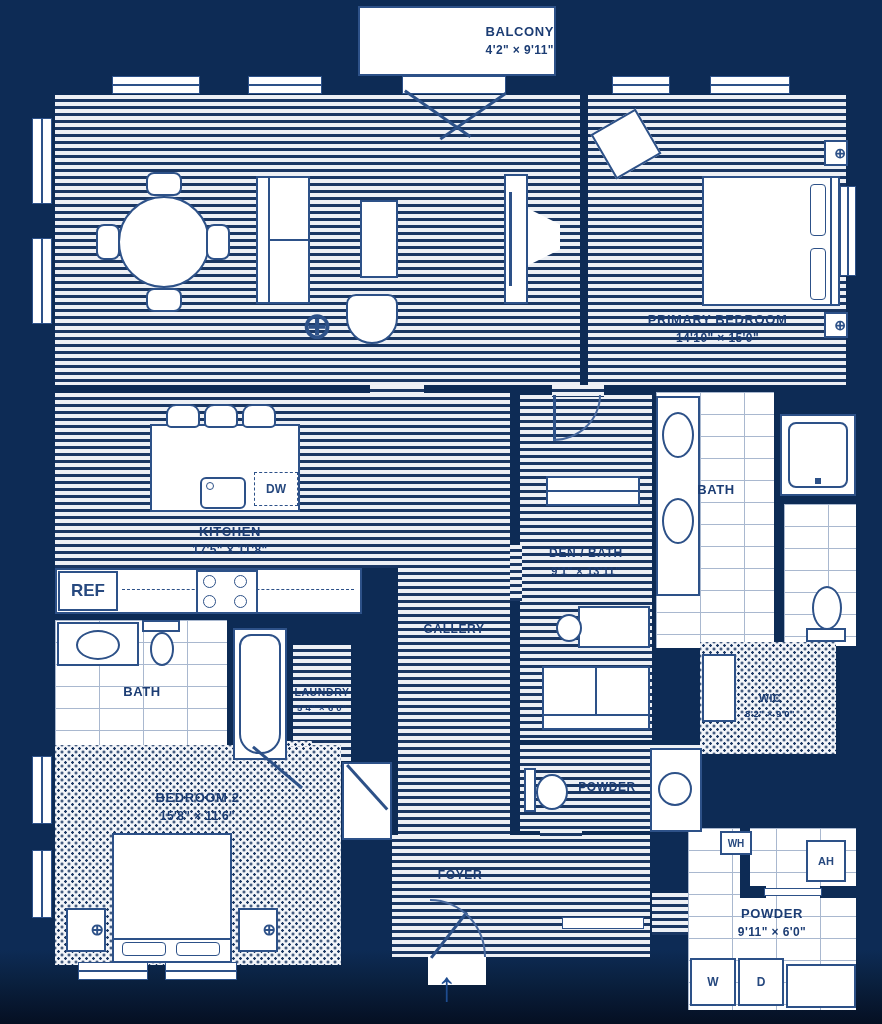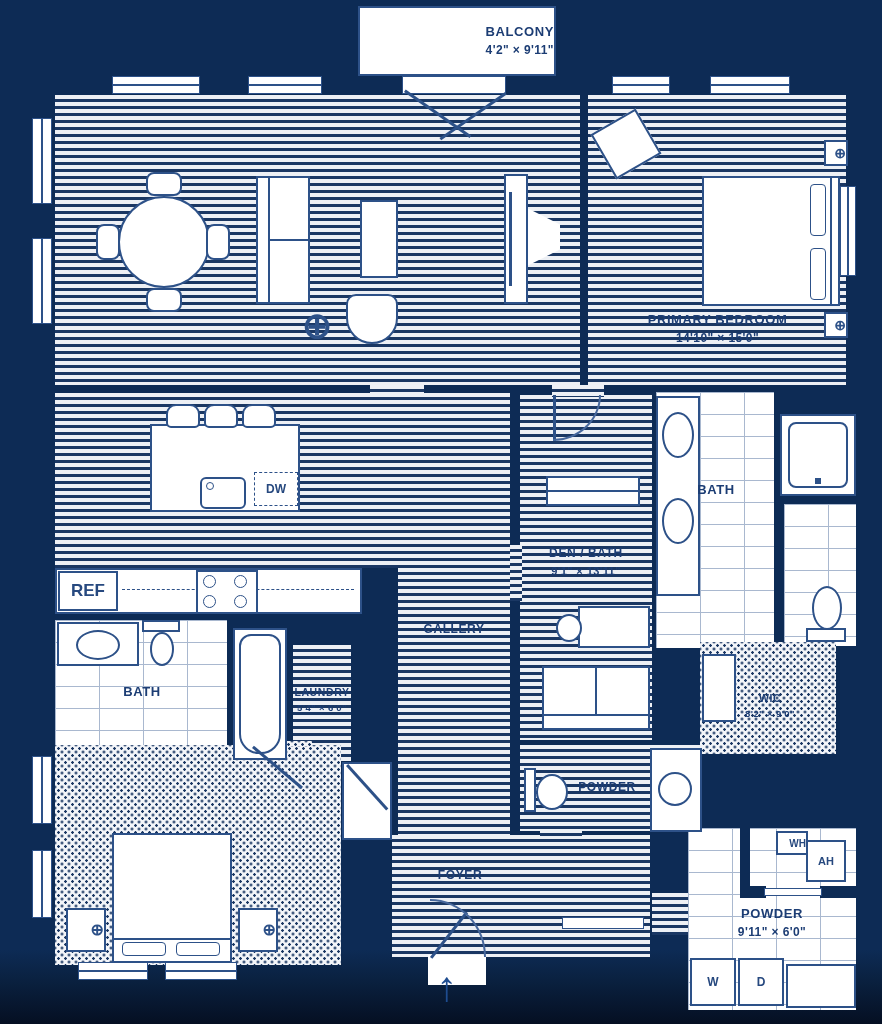--- a/index.html
+++ b/index.html
@@ -184,55 +184,63 @@
   <div class="abs" style="left:428px;top:955px;width:58px;height:30px;background:#fff;"></div>
   <div class="abs leafB" style="left:430px;top:899px;height:58px;transform:rotate(38deg);"></div>
   <div class="abs arcTR" style="left:430px;top:899px;width:56px;height:58px;"></div>
   <div class="abs glyph" style="left:436px;top:966px;font-size:42px;color:#1e4c8f;">↑</div>
   <div class="abs white" style="left:562px;top:917px;width:82px;height:12px;border-width:1.5px;"></div>
 
   <div class="abs navy" style="left:740px;top:828px;width:10px;height:66px;"></div>
   <div class="abs navy" style="left:740px;top:886px;width:26px;height:12px;"></div>
   <div class="abs navy" style="left:820px;top:886px;width:36px;height:12px;"></div>
   <div class="abs white" style="left:764px;top:888px;width:58px;height:8px;border-width:1.5px;"></div>
-  <div class="abs applabel white" style="left:776px;top:831px;width:32px;height:24px;font-size:10px;justify-content:flex-end;">
+  <div class="abs applabel white" style="left:720px;top:831px;width:32px;height:24px;font-size:10px;">
     <span>WH</span>
     </div>
   <div class="abs applabel white" style="left:806px;top:840px;width:40px;height:42px;font-size:11px;">
     <span>AH</span>
     </div>
   <div class="abs applabel white" style="left:690px;top:958px;width:46px;height:48px;font-size:12px;">
     <span>W</span>
     </div>
   <div class="abs applabel white" style="left:738px;top:958px;width:46px;height:48px;font-size:12px;">
     <span>D</span>
     </div>
   <div class="abs white" style="left:786px;top:964px;width:70px;height:44px;"></div>
 
   <div class="abs rlabel" style="left:610px;top:312px;width:215px;">
     <div class="rname">PRIMARY BEDROOM</div>
     <div class="rdims">14'10" × 15'0"</div>
   </div>
+  <div class="abs rlabel" style="left:140px;top:524px;width:180px;">
+    <div class="rname">KITCHEN</div>
+    <div class="rdims">17'5" × 11'8"</div>
+  </div>
   <div class="abs rlabel md" style="left:520px;top:546px;width:132px;">
     <div class="rname">DEN / BATH</div>
     <div class="rdims">9'1" × 13'11"</div>
   </div>
   <div class="abs rlabel md" style="left:398px;top:622px;width:112px;">
     <div class="rname">GALLERY</div>
   </div>
   <div class="abs rlabel sm" style="left:293px;top:686px;width:58px;">
     <div class="rname">LAUNDRY</div>
     <div class="rdims">5'4" × 6'0"</div>
   </div>
   <div class="abs rlabel" style="left:92px;top:684px;width:100px;">
     <div class="rname">BATH</div>
   </div>
   <div class="abs rlabel" style="left:666px;top:482px;width:100px;">
     <div class="rname">BATH</div>
   </div>
+  <div class="abs rlabel" style="left:95px;top:790px;width:205px;">
+    <div class="rname">BEDROOM 2</div>
+    <div class="rdims">15'8" × 11'6"</div>
+  </div>
   <div class="abs rlabel sm" style="left:730px;top:692px;width:80px;">
     <div class="rname">WIC</div>
     <div class="rdims">8'2" × 9'0"</div>
   </div>
   <div class="abs rlabel md" style="left:552px;top:780px;width:110px;">
     <div class="rname">POWDER</div>
   </div>
   <div class="abs rlabel md" style="left:400px;top:868px;width:120px;">
     <div class="rname">FOYER</div>
   </div>

